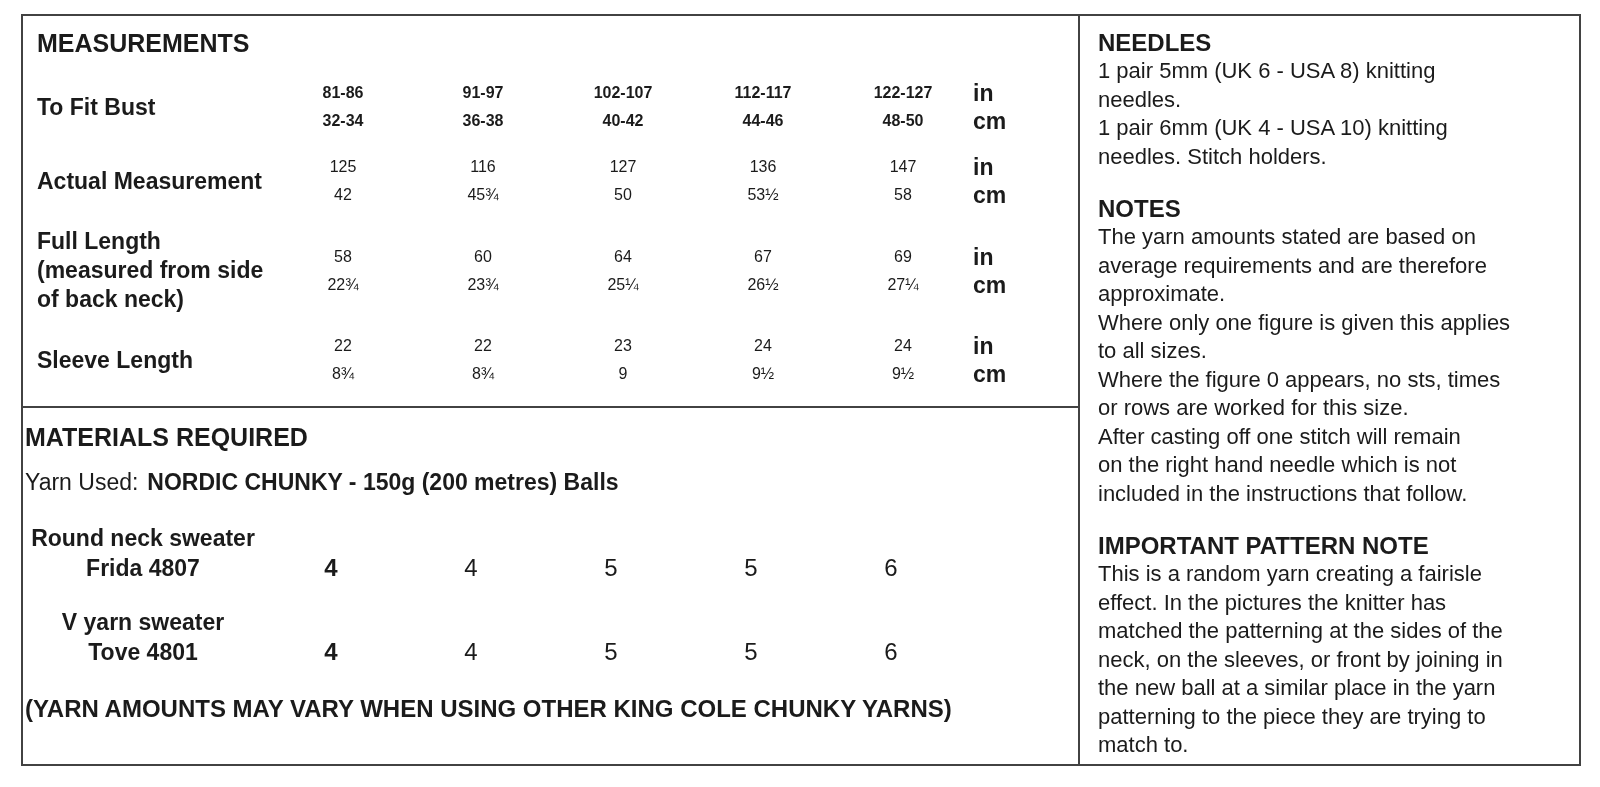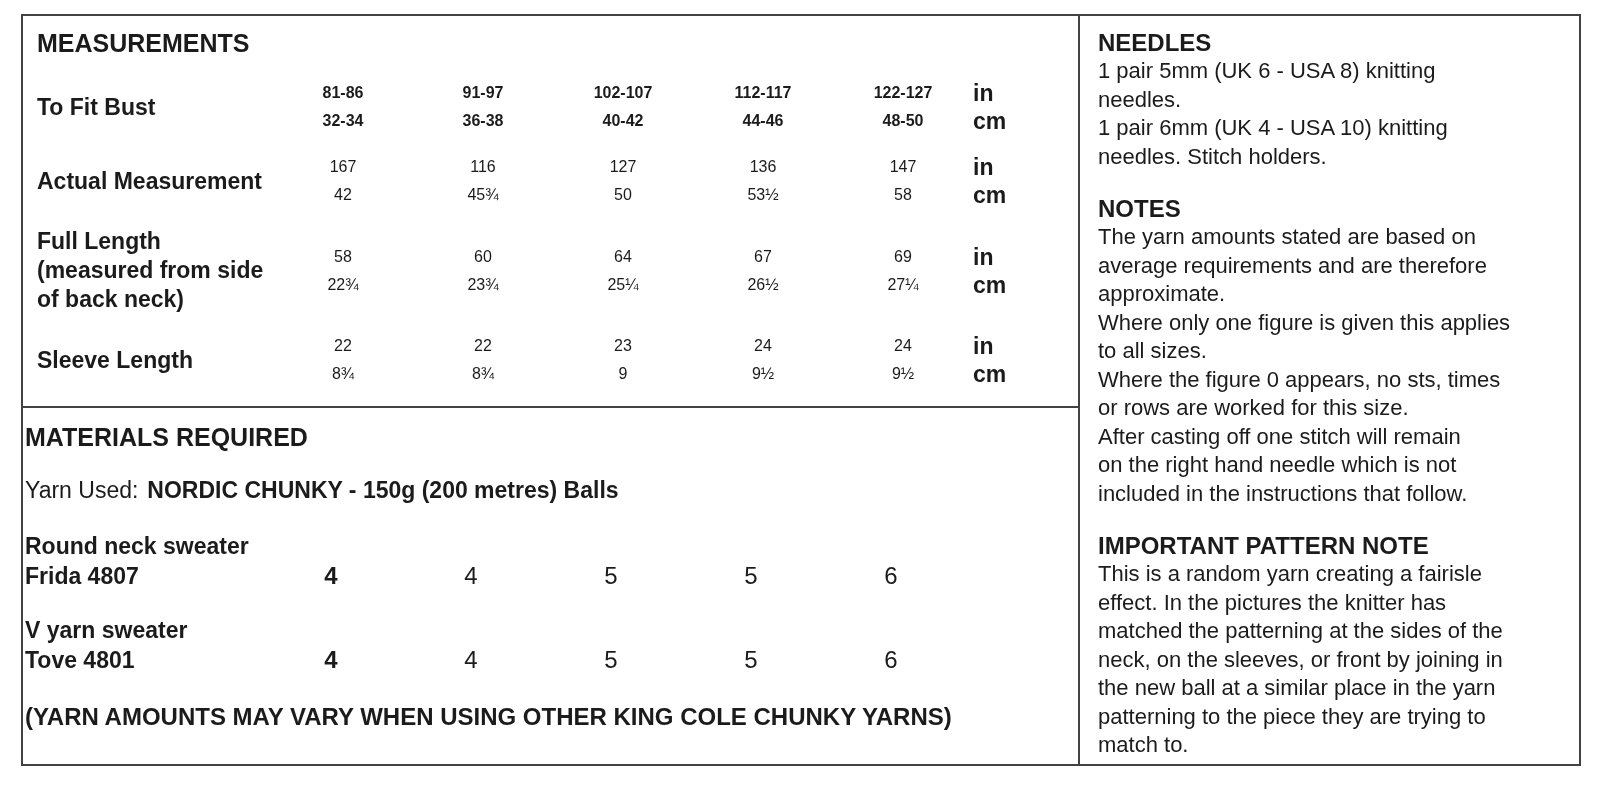--- a/index.html
+++ b/index.html
@@ -48,29 +48,29 @@
   table.grid col.c-val  { width: 140px; }
   table.grid col.c-unit { width: 64px; }
   .grid td { padding: 9px 0; }
   td.lbl {
     font-weight: bold; font-size: 23px; line-height: 29px;
     vertical-align: middle; white-space: pre-line;
   }
   td.val { text-align: center; font-size: 16px; line-height: 28px; vertical-align: middle; }
   td.unit { text-align: left; font-size: 23px; line-height: 28px; font-weight: bold; vertical-align: middle; }
   tr.vbold td.val { font-weight: bold; }
-  .yarn-line { margin-top: 24px; font-size: 23px; line-height: 29px; }
+  .yarn-line { margin-top: 16px; font-size: 23px; line-height: 29px; }
   .yarn-line .lead { margin-right: 9px; }
   .b { font-weight: bold; }
   table.matgrid { border-collapse: collapse; table-layout: fixed; margin-top: 2px; }
   table.matgrid col.c-lbl  { width: 236px; }
   table.matgrid col.c-val  { width: 140px; }
   table.matgrid col.c-unit { width: 64px; }
   .matgrid td { padding: 24px 0 0 0; vertical-align: bottom; }
-  td.mlbl { font-weight: bold; font-size: 23px; line-height: 30px; }
+  td.mlbl { font-weight: bold; font-size: 23px; line-height: 30px; text-align: center; }
   td.mval { text-align: center; font-size: 24px; line-height: 30px; }
   td.mval.strong { font-weight: bold; }
   .footnote { margin-top: 27px; font-size: 24px; font-weight: bold; line-height: 30px; }
   .side-sec { margin-bottom: 23px; }
   .side-title { font-size: 24px; font-weight: bold; line-height: 29px; }
   .side-body { white-space: pre-line; }
 </style>
 </head>
 <body>
 
@@ -116,21 +116,21 @@
             </td>
             <td class="unit">
               <div>in</div>
               <div>cm</div>
             </td>
           </tr>
 
           <tr>
             <td class="lbl">Actual Measurement</td>
             <td class="val">
-              <div>167</div>
+              <div>125</div>
               <div>42</div>
             </td>
             <td class="val">
               <div>116</div>
               <div>45¾</div>
             </td>
             <td class="val">
               <div>127</div>
               <div>50</div>
             </td>

